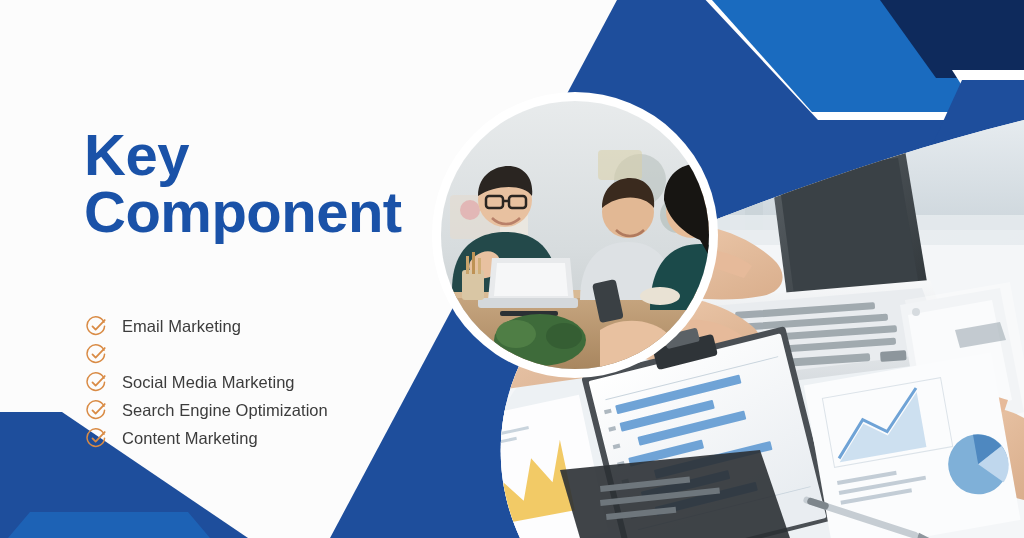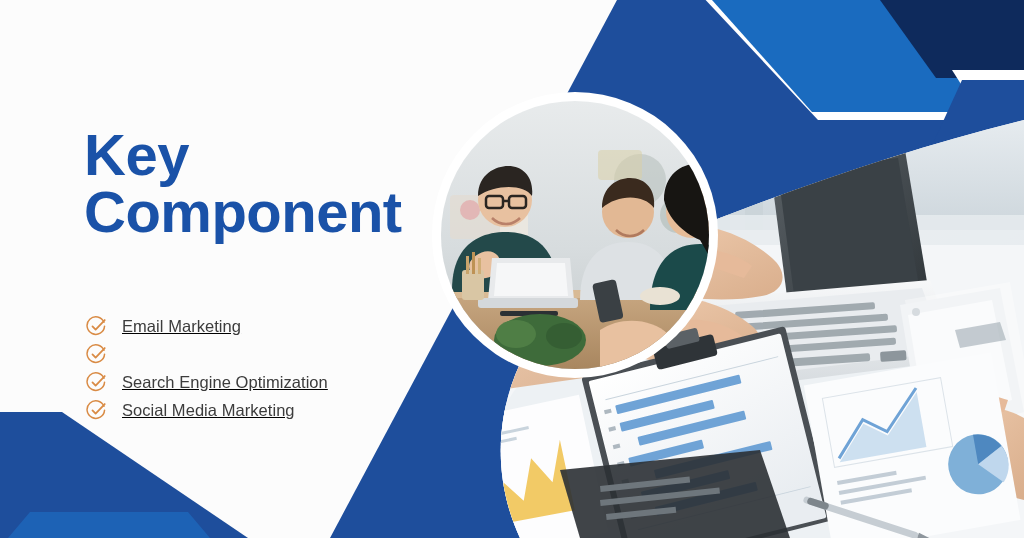--- a/index.html
+++ b/index.html
@@ -63,21 +63,20 @@
     top: 312px;
     margin: 0;
     padding: 0;
     list-style: none;
   }
   .feature-item {
     display: flex;
     align-items: center;
     height: 28px;
     margin: 0;
-    text-decoration: underline;
   }
   .check-icon {
     width: 21px;
     height: 21px;
     flex: 0 0 21px;
     margin-right: 15px;
     display: block;
   }
   .feature-label {
     font-size: 16.5px;
@@ -365,25 +364,32 @@
         <svg class="check-icon" viewBox="0 0 24 24">
           <path d="M20.5 7.2 A10 10 0 1 0 21.2 11.6" fill="none" stroke="#D98B45" stroke-width="1.7" stroke-linecap="round"></path>
           <path d="M7.4 11.8 L11 15.6 L21.4 4.6" fill="none" stroke="#D98B45" stroke-width="2" stroke-linecap="round" stroke-linejoin="round"></path>
         </svg>
       </li>
       <li class="feature-item">
         <svg class="check-icon" viewBox="0 0 24 24">
           <path d="M20.5 7.2 A10 10 0 1 0 21.2 11.6" fill="none" stroke="#D98B45" stroke-width="1.7" stroke-linecap="round"></path>
           <path d="M7.4 11.8 L11 15.6 L21.4 4.6" fill="none" stroke="#D98B45" stroke-width="2" stroke-linecap="round" stroke-linejoin="round"></path>
         </svg>
+        <span class="feature-label">Social Media Marketing</span>
+      </li>
+      <li class="feature-item">
+        <svg class="check-icon" viewBox="0 0 24 24">
+          <path d="M20.5 7.2 A10 10 0 1 0 21.2 11.6" fill="none" stroke="#D98B45" stroke-width="1.7" stroke-linecap="round"></path>
+          <path d="M7.4 11.8 L11 15.6 L21.4 4.6" fill="none" stroke="#D98B45" stroke-width="2" stroke-linecap="round" stroke-linejoin="round"></path>
+        </svg>
         <span class="feature-label">Search Engine Optimization</span>
       </li>
       <li class="feature-item">
         <svg class="check-icon" viewBox="0 0 24 24">
           <path d="M20.5 7.2 A10 10 0 1 0 21.2 11.6" fill="none" stroke="#D98B45" stroke-width="1.7" stroke-linecap="round"></path>
           <path d="M7.4 11.8 L11 15.6 L21.4 4.6" fill="none" stroke="#D98B45" stroke-width="2" stroke-linecap="round" stroke-linejoin="round"></path>
         </svg>
-        <span class="feature-label">Social Media Marketing</span>
+        <span class="feature-label">Content Marketing</span>
       </li>
     </ul>
   </div>
 
 </div>
 
 </body></html>

